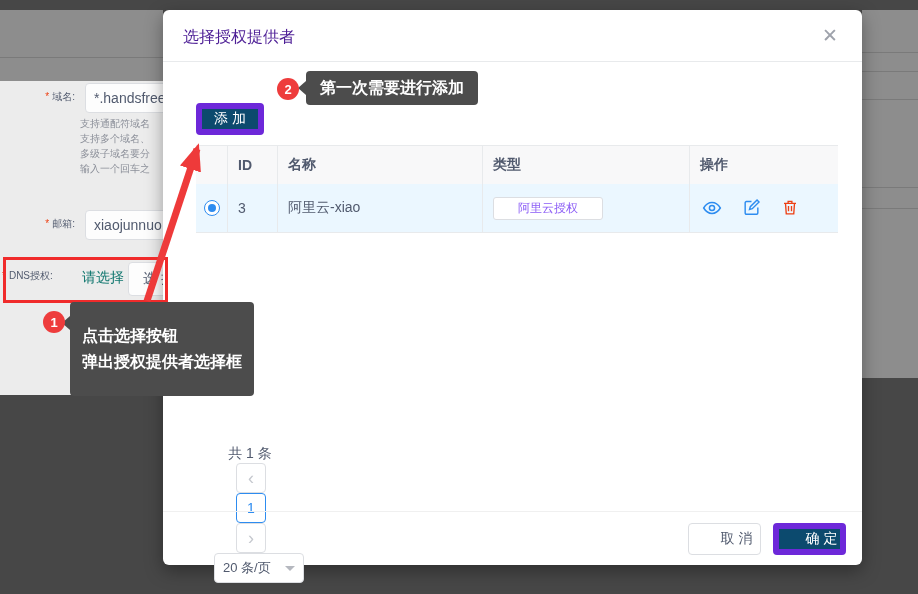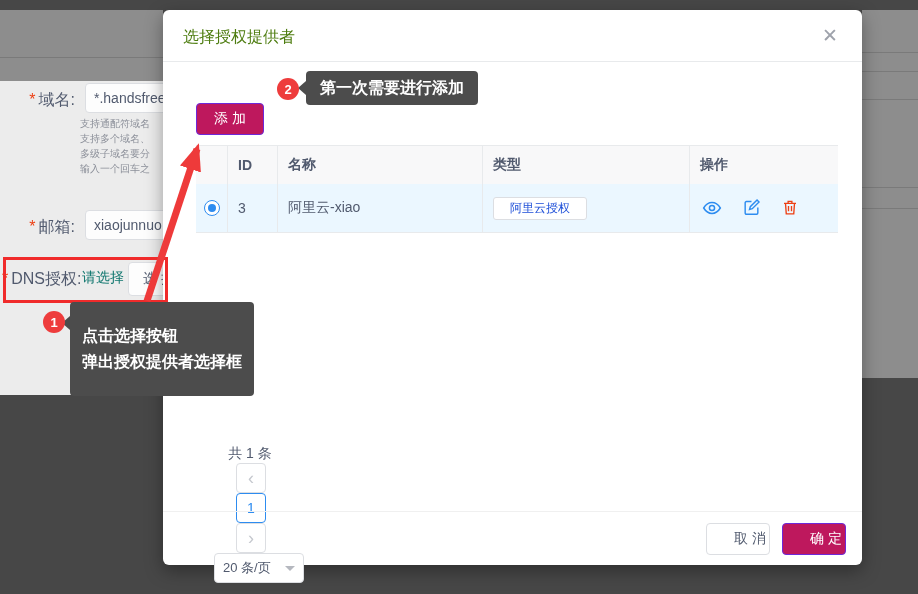--- a/index.html
+++ b/index.html
@@ -7,78 +7,78 @@
   body { font-family:"Liberation Sans", sans-serif; }
   .page { position:relative; width:918px; height:594px; background:#474747; overflow:hidden; }
 
   
   .bg-left-gray  { position:absolute; left:0; top:10px;  width:163px; height:71px;  background:#8d8d8d; }
   .bg-right-gray { position:absolute; left:862px; top:10px; width:56px; height:368px; background:#8d8d8d; }
   .bg-line { position:absolute; height:1px; background:#7a7a7a; }
 
   
   .form-panel { position:absolute; left:0; top:81px; width:163px; height:314px; background:#ececec; overflow:visible; }
-  .fp-label { position:absolute; font-size:16px; color:#515a6e; text-align:right; width:75px; white-space:nowrap; }
+  .fp-label { position:absolute; font-size:10px; color:#515a6e; text-align:right; width:75px; white-space:nowrap; }
   .req { color:#ed4014; margin-right:3px; }
   .fp-input { position:absolute; width:102px; height:30px; border:1px solid #dcdee2; border-radius:4px;
               background:#fdfdfd; font-size:14px; color:#515a6e; padding:0 8px; outline:none;
               font-family:"Liberation Sans", sans-serif; }
   .fp-help { position:absolute; left:80px; top:35px; font-size:10px; color:#8b8f99; line-height:15px; white-space:nowrap; }
   .dns-placeholder { position:absolute; font-size:14px; color:#0f766e; white-space:nowrap; }
   .dns-select-btn { position:absolute; left:128px; top:181px; width:62px; height:34px; background:#fdfdfd;
                     border:1px solid #dcdee2; border-radius:4px; font-size:14px; color:#515a6e;
                     font-family:"Liberation Sans", sans-serif; }
 
   
   .modal { position:absolute; left:163px; top:10px; width:699px; height:555px; background:#ffffff;
            border-radius:6px; box-shadow:0 6px 18px rgba(0,0,0,.35); z-index:10; }
   .modal-header { position:relative; height:52px; border-bottom:1px solid #e8eaec; }
-  .modal-title { position:absolute; left:20px; top:17px; font-size:16px; font-weight:500; color:#4d7c0f; }
+  .modal-title { position:absolute; left:20px; top:17px; font-size:16px; font-weight:500; color:#4c1d95; }
   .modal-close { position:absolute; right:20px; top:14px; width:24px; height:24px; border:none; background:none;
                  font-size:19px; color:#9ea2ab; cursor:pointer; line-height:24px; }
   .btn { border-radius:4px; font-size:14px; cursor:pointer; font-family:"Liberation Sans", sans-serif; }
-  .btn-primary { background:#be185d; color:#fff; border:1px solid #6d28d9; }
+  .btn-primary { background:#0c4a6e; color:#fff; border:6px solid #6d28d9; }
   .btn-default { background:#fff; color:#515a6e; border:1px solid #dcdee2; }
   .add-btn { position:absolute; left:33px; top:93px; width:68px; height:32px; }
 
   
   .tbl { position:absolute; left:33px; top:135px; width:642px; border-top:1px solid #e8eaec;
          border-bottom:1px solid #e8eaec; font-size:14px; }
   .tbl-row { display:flex; }
   .tbl-head { height:38px; background:#f8f8f9; color:#515a6e; font-weight:600; }
   .tbl-data { height:48px; background:#ebf7ff; color:#515a6e; }
   .cell { display:flex; align-items:center; padding:0 10px; border-right:1px solid #e8eaec; overflow:hidden; }
   .cell:last-child { border-right:none; }
   .c0 { width:32px; justify-content:center; padding:0; }
   .c1 { width:50px; } .c2 { width:205px; } .c3 { width:207px; } .c4 { width:148px; }
   .radio { width:16px; height:16px; border:1.5px solid #2d8cf0; border-radius:50%;
            display:flex; align-items:center; justify-content:center; background:#fff; cursor:pointer; }
   .radio::after { content:""; width:8px; height:8px; border-radius:50%; background:#2d8cf0; }
-  .type-tag { border:1px solid #dcdee2; background:#fff; border-radius:3px; padding:2px 16px;
-              font-size:12px; color:#1d4ed8; }
+  .type-tag { border:1px solid #dcdee2; background:#fff; border-radius:3px; padding:2px 24px;
+              font-size:12px; color:#8b5cf6; }
   .op-icons { display:flex; gap:19px; align-items:center; padding-left:2px; }
   .icon-btn { background:none; border:none; cursor:pointer; width:20px; height:20px; padding:0; }
 
   
   .pagination { position:absolute; left:45px; top:435px; display:flex; align-items:center; font-size:14px; color:#515a6e;flex-direction:column; }
   .pg-total { margin-right:12px; }
   .pg-box { width:30px; height:30px; border:1px solid #dcdee2; border-radius:4px; background:#fff;
             display:flex; align-items:center; justify-content:center; margin-right:10px; cursor:pointer;
             font-size:18px; color:#c5c8ce; font-family:"Liberation Sans", sans-serif; }
   .pg-current { border-color:#2d8cf0; color:#2d8cf0; font-size:14px; font-weight:500; }
   .pg-size { width:90px; height:30px; border:1px solid #dcdee2; border-radius:4px; background:#fff;
              display:flex; align-items:center; justify-content:space-between; padding:0 8px;
              margin-left:6px; font-size:13px; color:#515a6e; cursor:pointer; }
   .caret-down { width:0; height:0; border-left:5px solid transparent; border-right:5px solid transparent;
                 border-top:5px solid #b5b8bf; }
 
   
   .modal-footer { position:absolute; left:0; right:0; top:501px; height:54px; border-top:1px solid #f0f0f0;
                   display:flex; justify-content:flex-end; align-items:center; gap:12px; padding-right:16px; }
-  .ft-btn { width:64px; height:32px;padding-left:24px; }
+  .ft-btn { width:73px; height:32px;padding-left:24px; }
   .hl-rect { position:absolute; left:3px; top:257px; width:165px; height:46px;
              border:3px solid #f02b2b; z-index:30; pointer-events:none; }
   .arrow-svg { position:absolute; left:0; top:0; width:918px; height:594px; z-index:31; pointer-events:none; }
   .badge { position:absolute; width:22px; height:22px; border-radius:50%; background:#ee3c3c; color:#fff;
            font-size:13px; font-weight:bold; display:flex; align-items:center; justify-content:center; z-index:33; }
   .tooltip { position:absolute; background:#4c4c4c; color:#fff; border-radius:4px; font-size:16px;
              z-index:32; white-space:nowrap;font-weight:bold; }
   .tooltip::before { content:""; position:absolute; left:-8px; width:0; height:0;
                      border-top:7px solid transparent; border-bottom:7px solid transparent;
                      border-right:8px solid #4c4c4c; }

